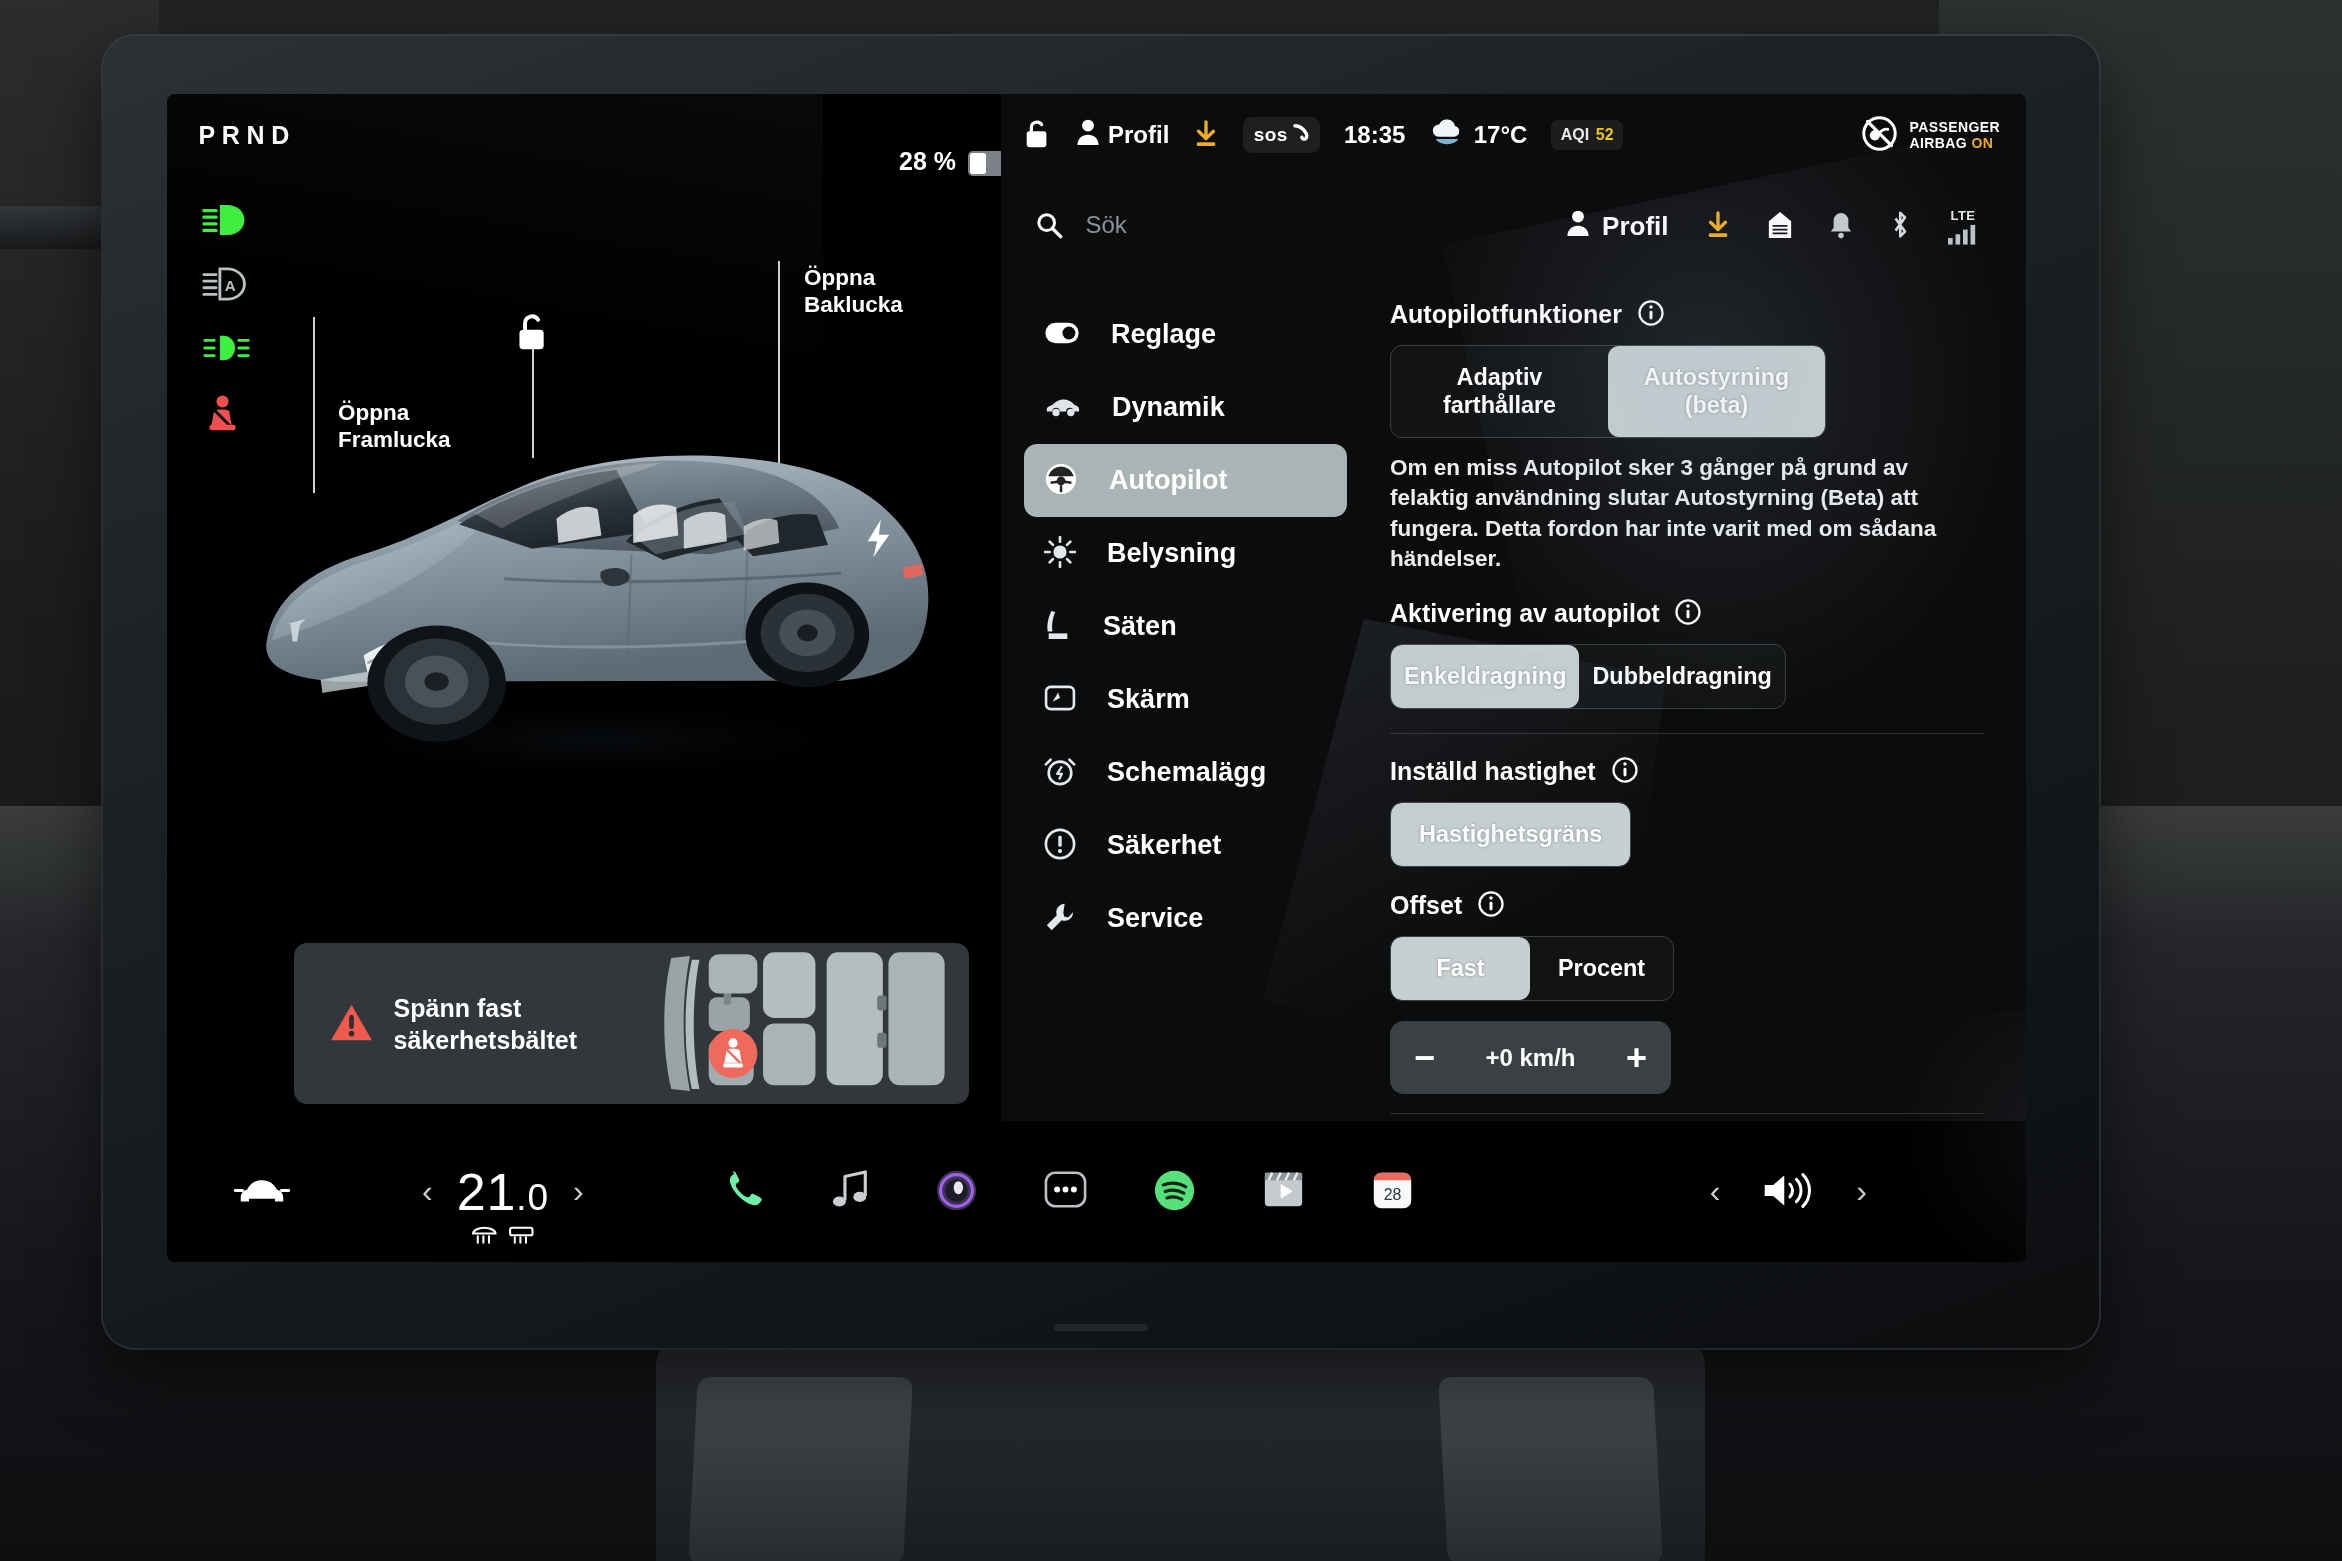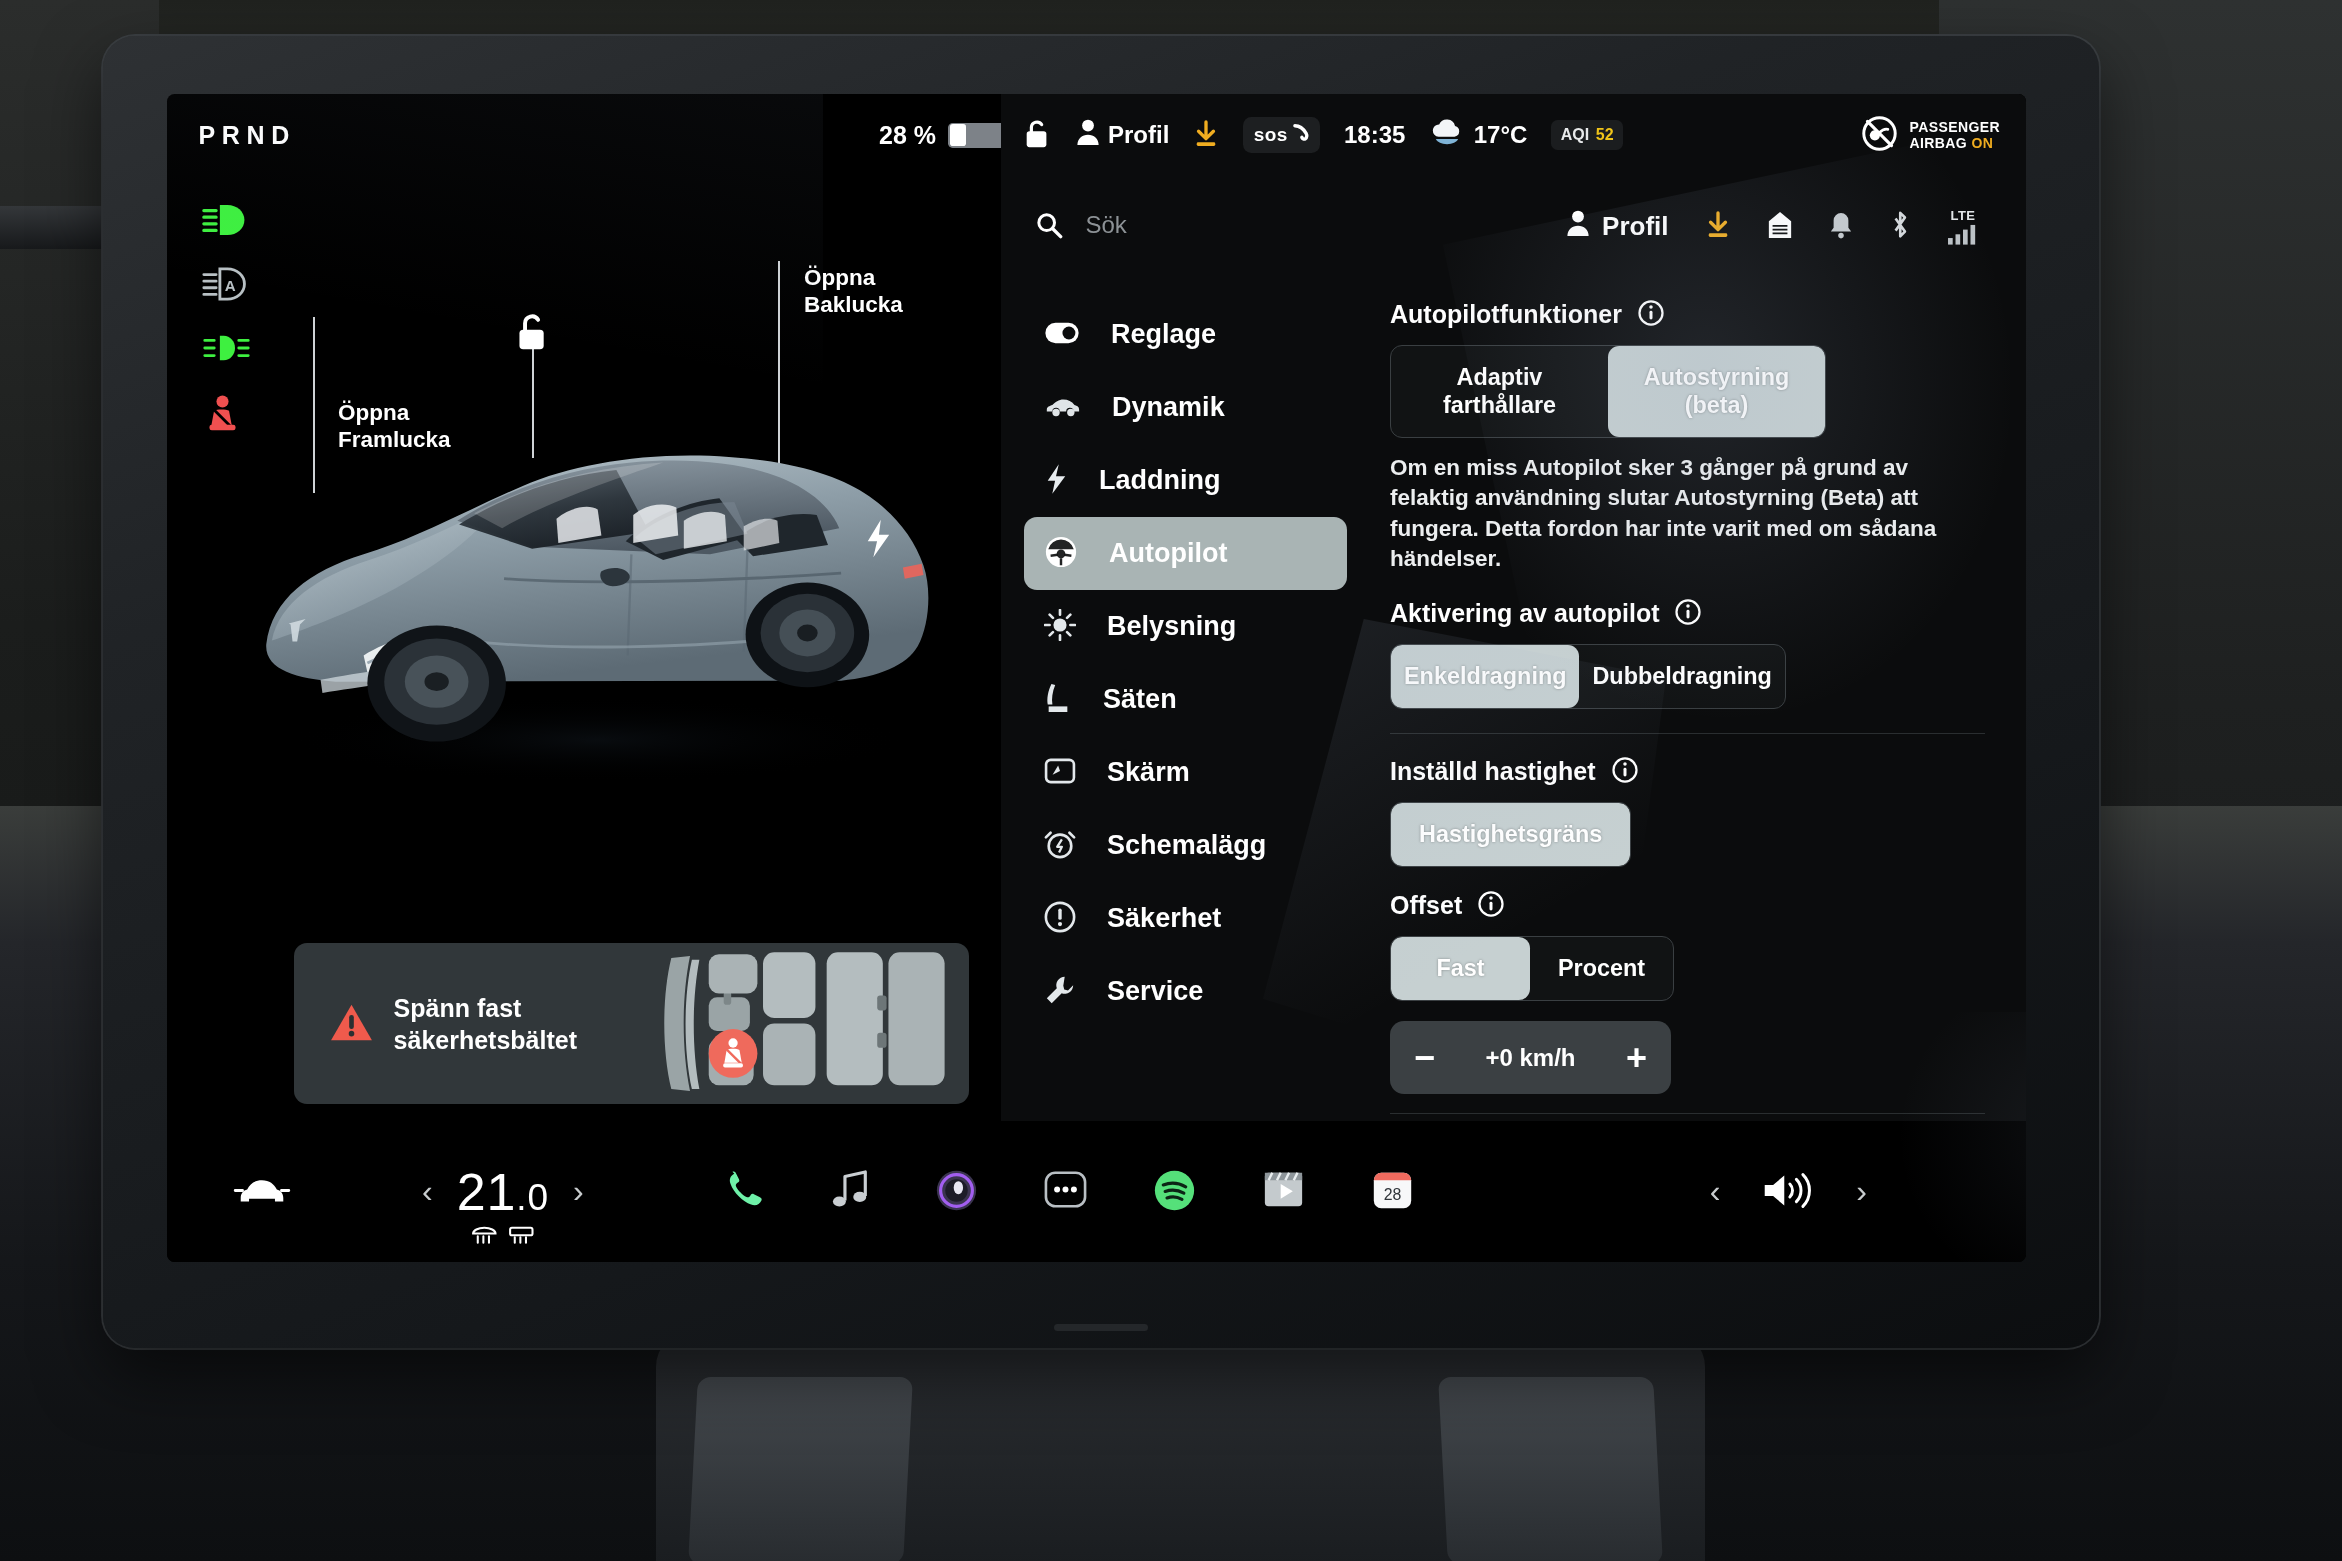--- a/index.html
+++ b/index.html
@@ -115,22 +115,22 @@
   }
   .sb-left {
     position:absolute; left:26px; top:0; height:82px;
     display:flex; align-items:center;
   }
   .prnd {
     font-size: 25px; font-weight: 700; letter-spacing: 6.6px; color:#fff;
     padding-left: 5.6px;
   }
   .sb-batt {
-    position:absolute; left:712px; top:0; height:82px;
-    display:flex; align-items:center; gap:12px;
+    position:absolute; left:732px; top:0; height:82px;
+    display:flex; align-items:flex-end; gap:12px;
   }
   .batt-pct { font-size:25px; font-weight:700; color:#fff; }
   .batt-shell {
     width:58px; height:25px; border-radius:4.7px; background:#7d8288;
     position:relative;
   }
   .batt-shell::after{
     content:""; position:absolute; right:-5.6px; top:7.5px; width:4.7px; height:10.3px;
     border-radius:0 2.8px 2.8px 0; background:#7d8288;
   }
@@ -623,28 +623,20 @@
             <span class="ic">
               <svg width="37" height="24" viewBox="0 0 40 26">
                     <path d="M3 17c0-3 3-4 6-5 3-3 7-6 12-6 5 0 9 2 12 6 3 1 5 2 5 5v2h-6a4 4 0 0 0-8 0H17a4 4 0 0 0-8 0H3Z" fill="#dfe4e7"></path>
                     <circle cx="13" cy="20" r="4" fill="#dfe4e7"></circle>
                     <circle cx="29" cy="20" r="4" fill="#dfe4e7"></circle>
                   </svg>
             </span>
             <span class="menu-label">Dynamik</span>
           </div>
 
-          <div class="menu-item">
-            <span class="ic">
-              <svg width="24" height="32" viewBox="0 0 26 34">
-                    <path d="M16 1 L4 19 h8 l-3 14 L23 14 H13 Z" fill="#e7ecef"></path>
-                  </svg>
-            </span>
-            <span class="menu-label">Laddning</span>
-          </div>
 
           <div class="menu-item active">
             <span class="ic">
               <svg width="34" height="34" viewBox="0 0 36 36">
                     <circle cx="18" cy="18" r="16" fill="#fff"></circle>
                     <path d="M4.5 15h27a14 14 0 0 0-27 0Z" fill="#0b0c0d" opacity=".9"></path>
                     <circle cx="18" cy="20" r="4.6" fill="#0b0c0d" opacity=".9"></circle>
                     <path d="M7 22 L14.5 21 M29 22 L21.5 21 M18 24.6 V32" stroke="#0b0c0d" stroke-width="2.6" opacity=".9"></path>
                   </svg>
             </span>

